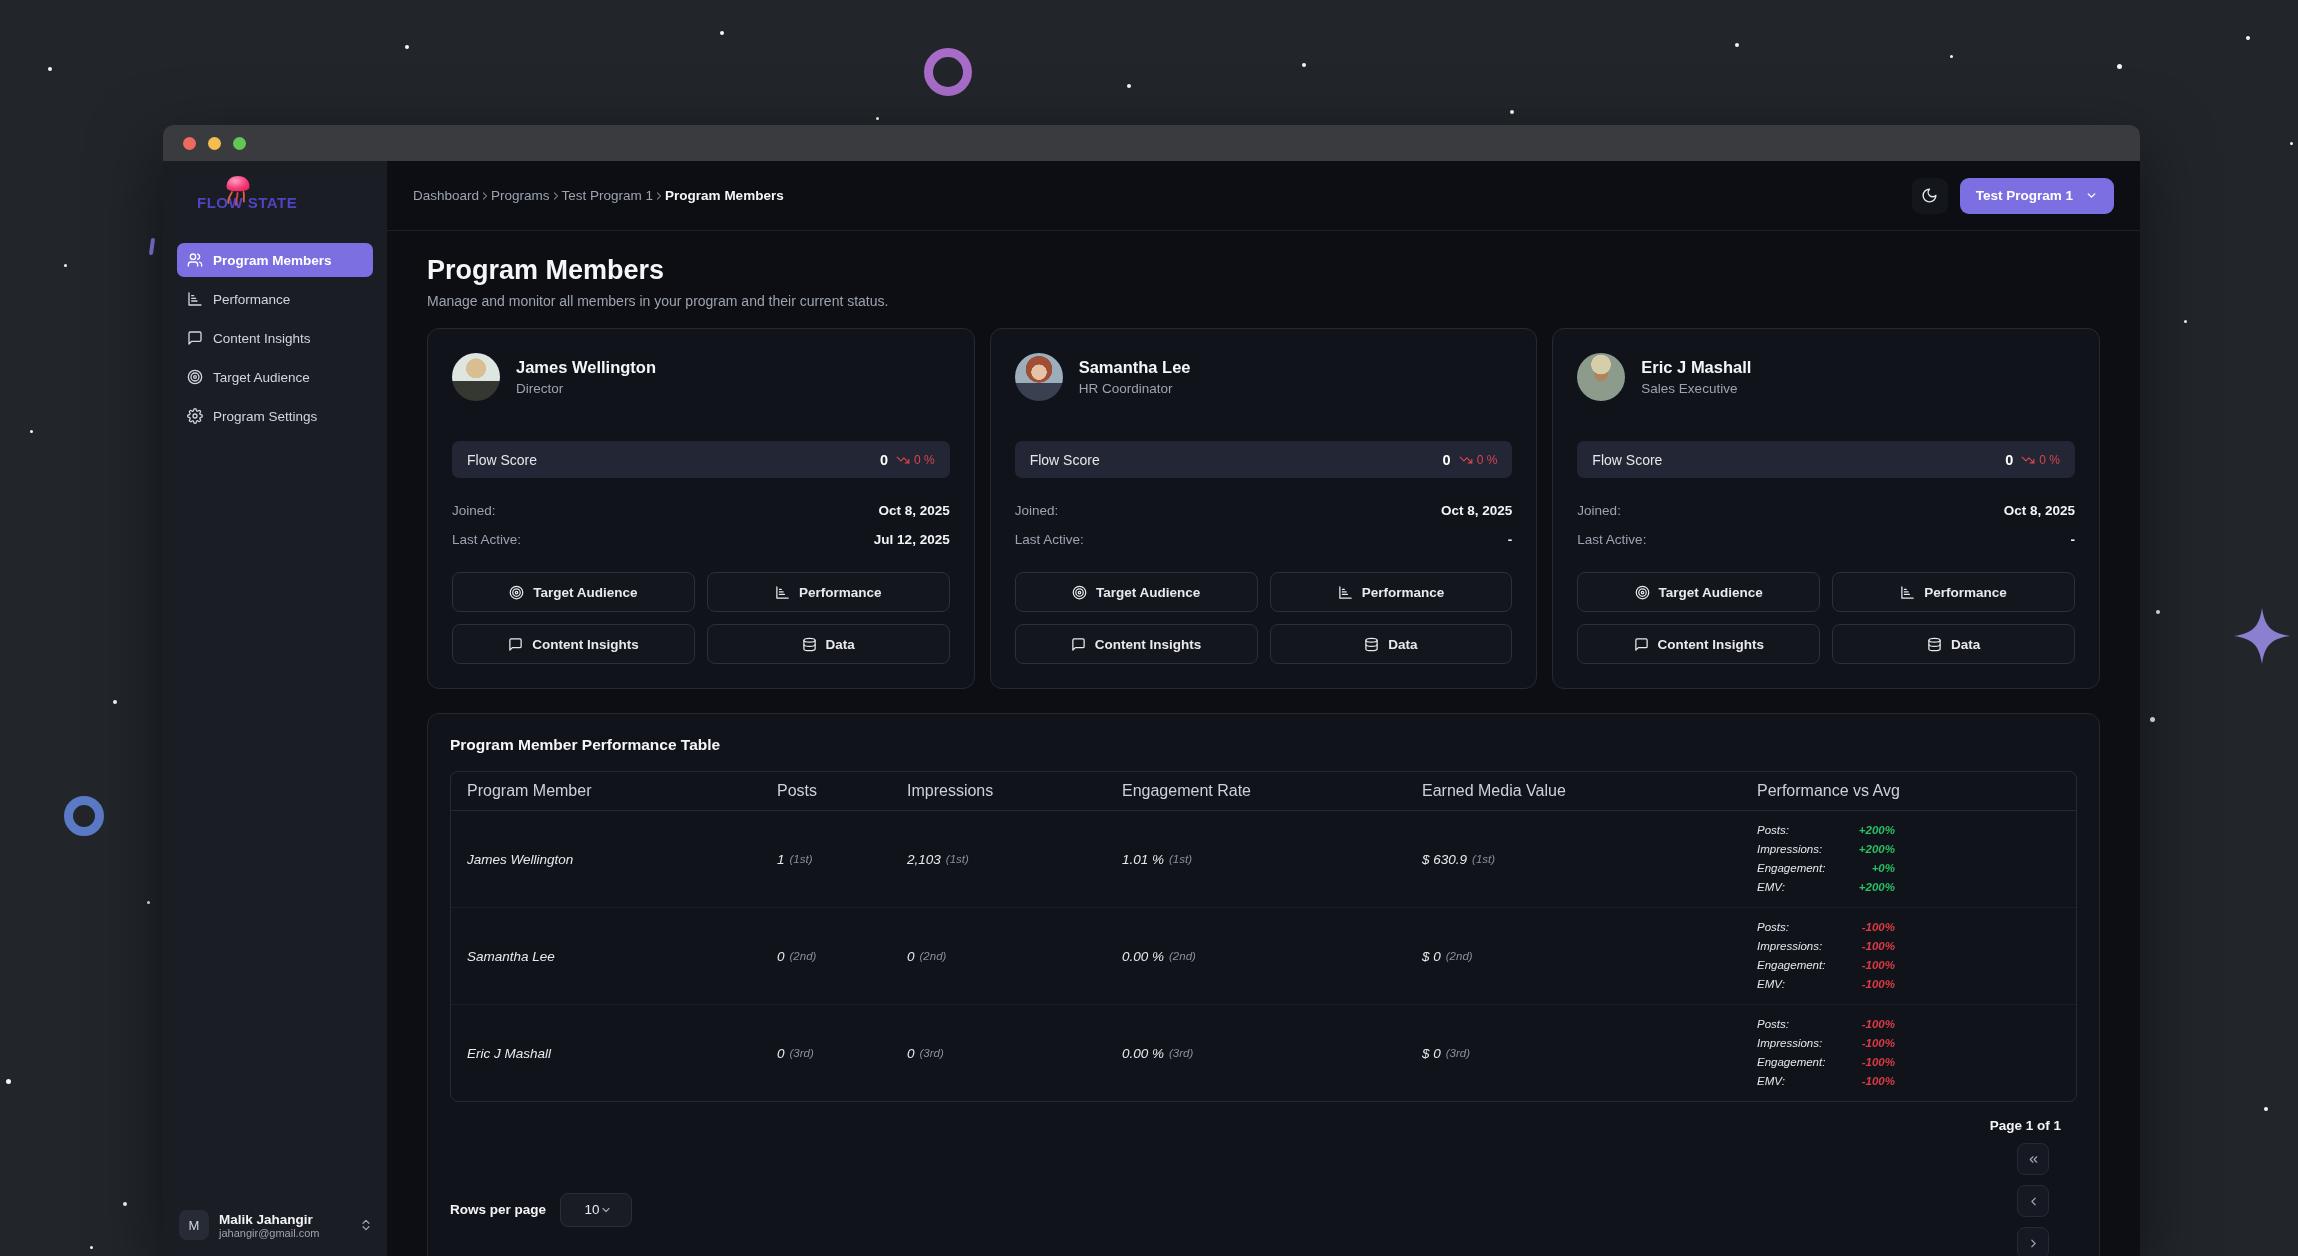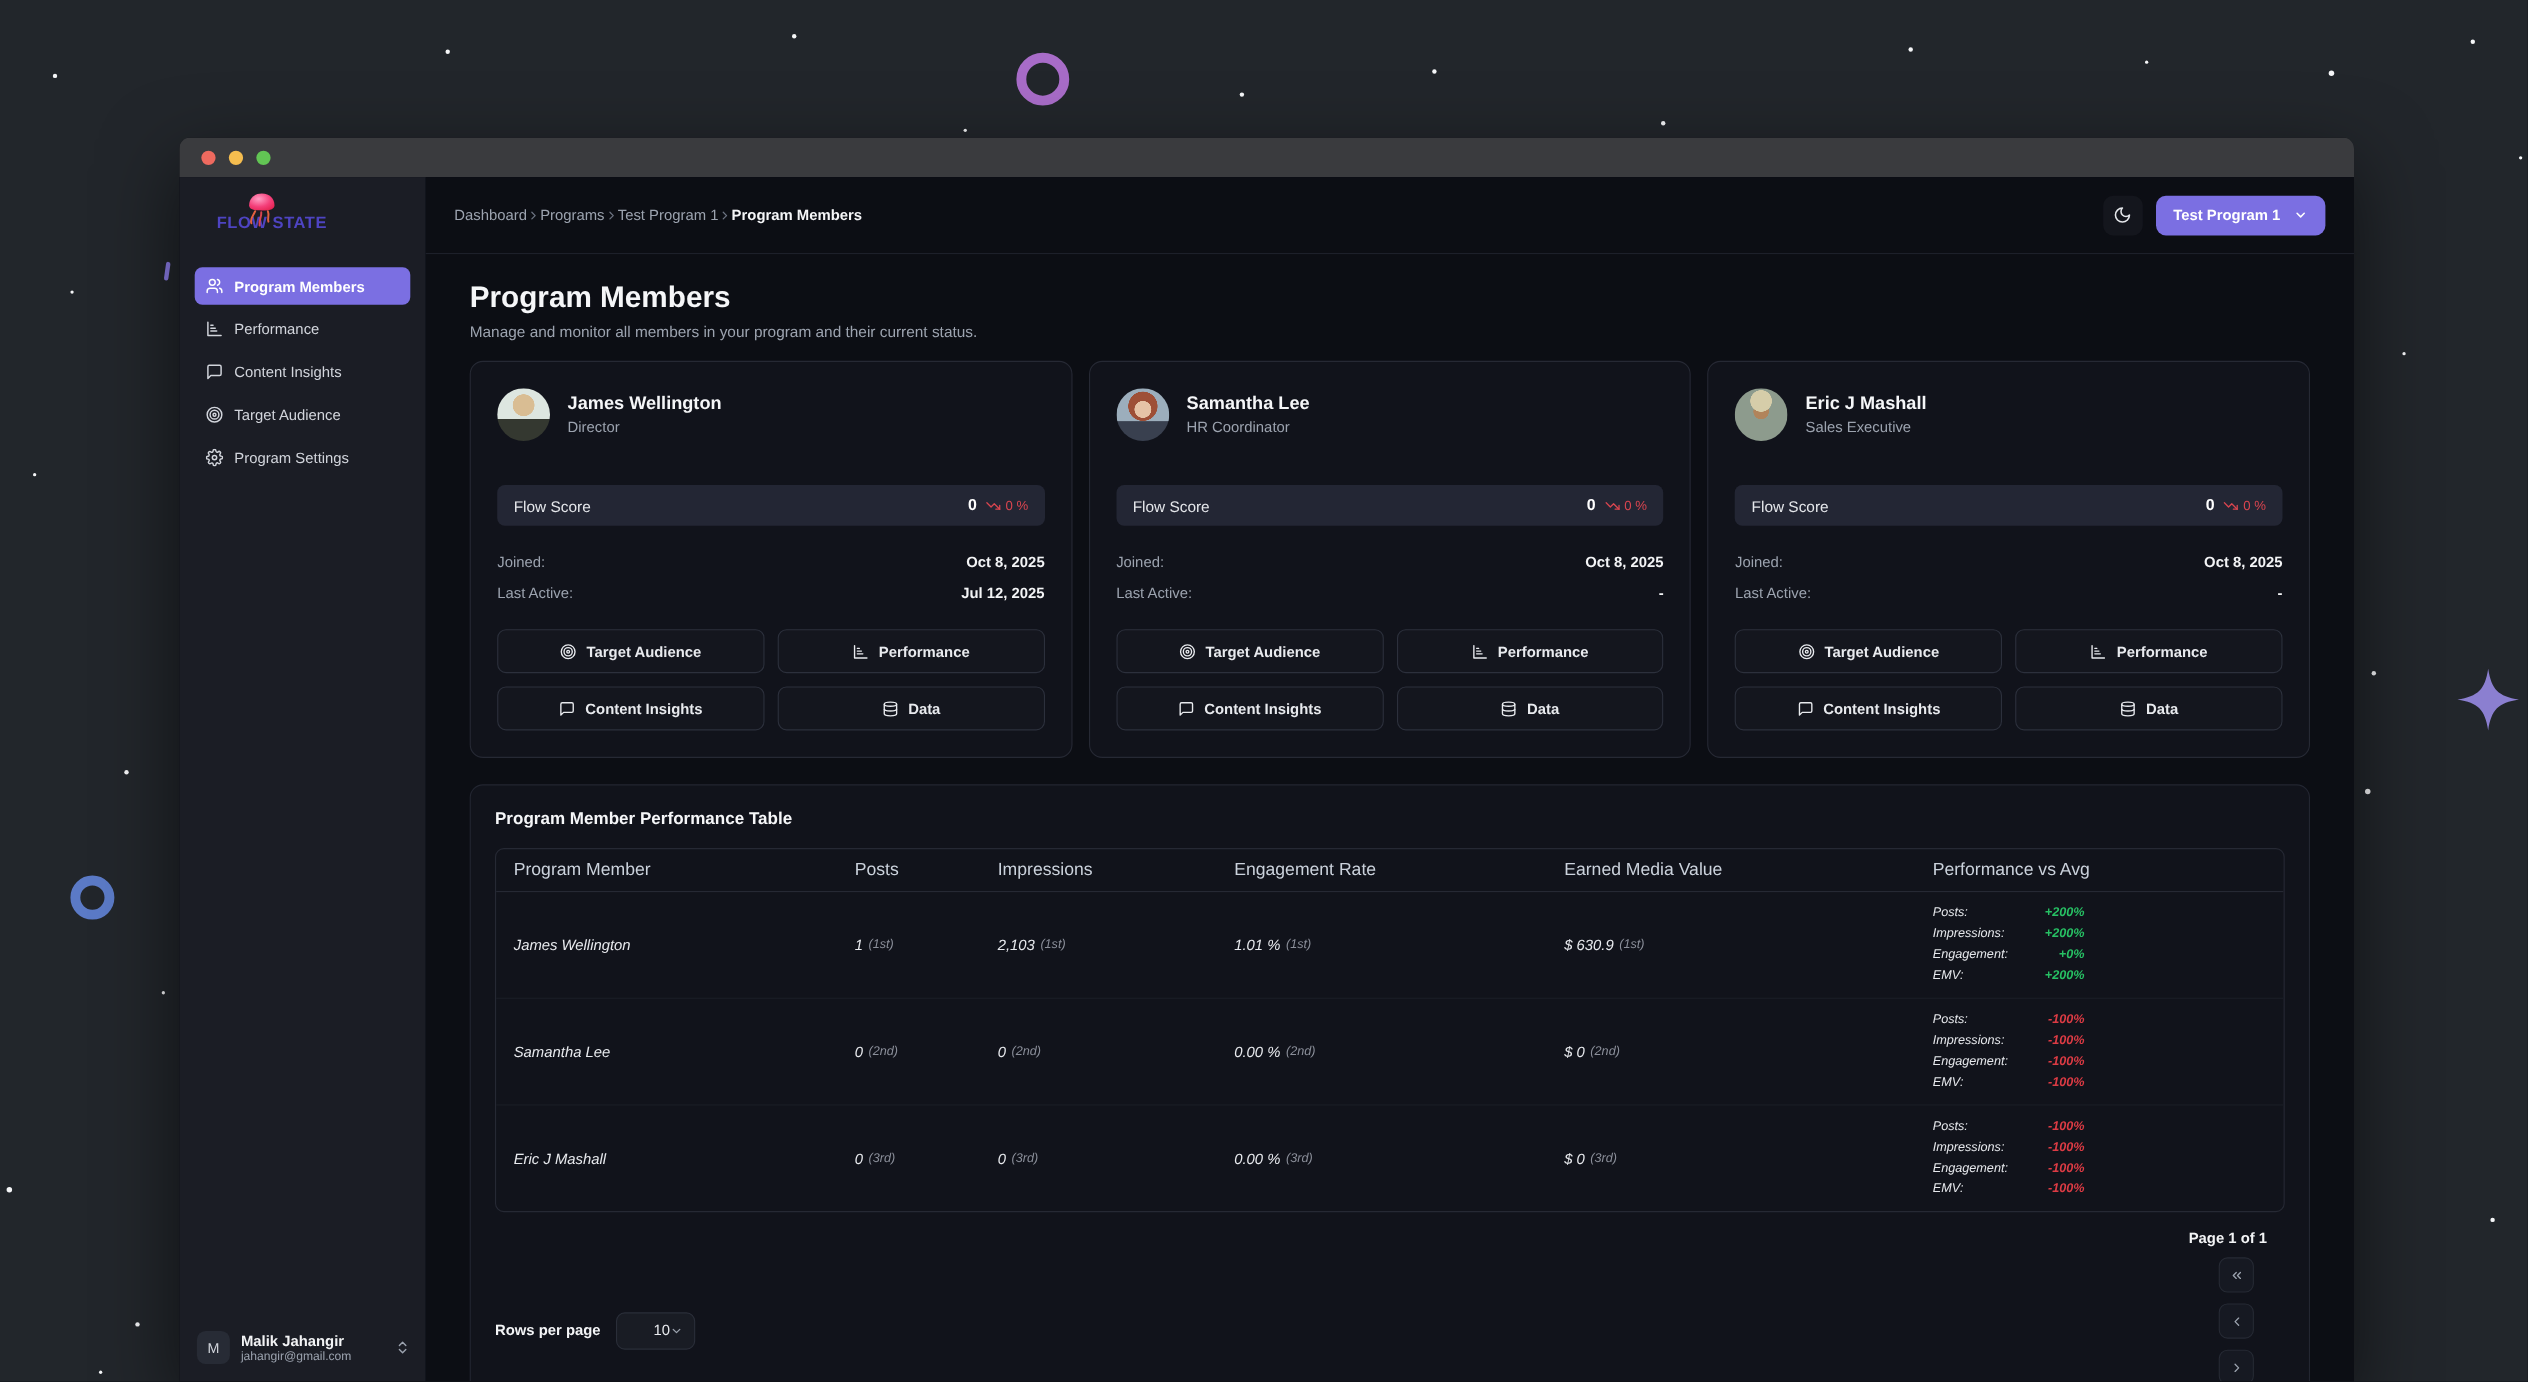--- a/index.html
+++ b/index.html
@@ -122,21 +122,21 @@
   .td-perf { padding:10px 16px; display:block; }
   .perf-line { width:138px; display:flex; justify-content:space-between; font-size:11.5px; line-height:19px; }
   .perf-label { color:#e5e7eb; }
   .perf-val.up { color:#27c064; font-weight:700; }
   .perf-val.down { color:#dc3b44; font-weight:700; }
 
   .table-footer { margin-top:16px; display:flex; align-items:center; }
   .rpp { display:flex; align-items:center; gap:14px; font-size:13.5px; font-weight:700; color:#f3f4f6; }
   .select {
     width:72px; height:34px; background:#191c24; border:1px solid #2a2e39; border-radius:8px;
-    display:flex; align-items:center; justify-content:flex-end; padding:0 10px 0 14px;
+    display:flex; align-items:center; justify-content:center; padding:0 10px 0 14px;
     font-size:13.5px; font-weight:400; color:#e8eaee; cursor:pointer;
   }
   .pager { margin-left:auto; display:flex; align-items:center; gap:10px;flex-direction:column; }
   .page-info { font-size:13.5px; font-weight:700; color:#f3f4f6; margin-right:16px; }
   .page-btn {
     width:32px; height:32px; background:#161922; border:1px solid #262a34; border-radius:8px;
     display:flex; align-items:center; justify-content:center; color:#9ca3af; cursor:pointer;
   }
 </style>
 </head>

